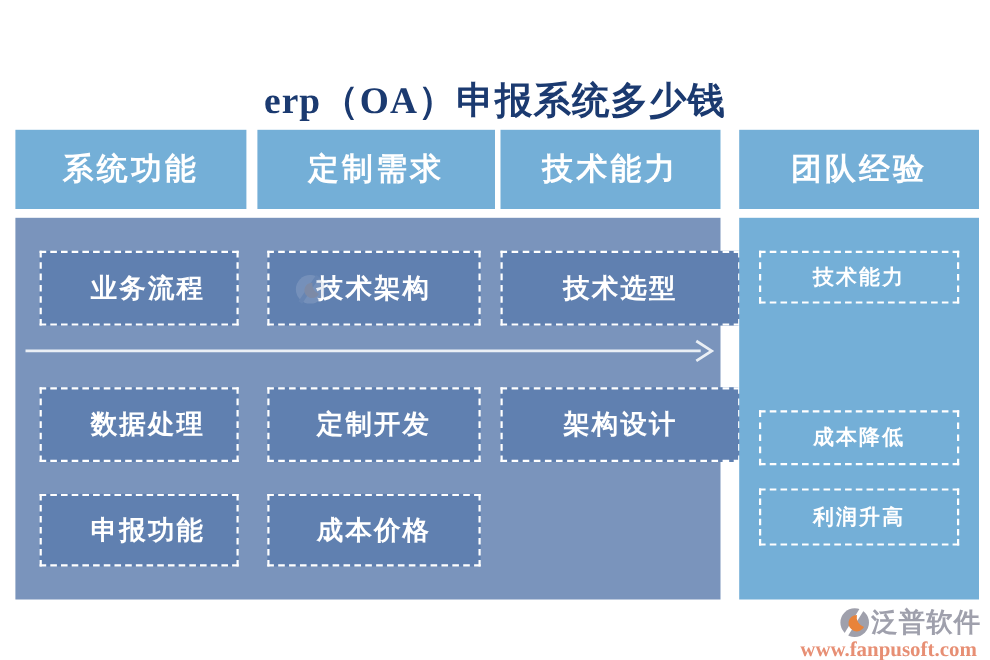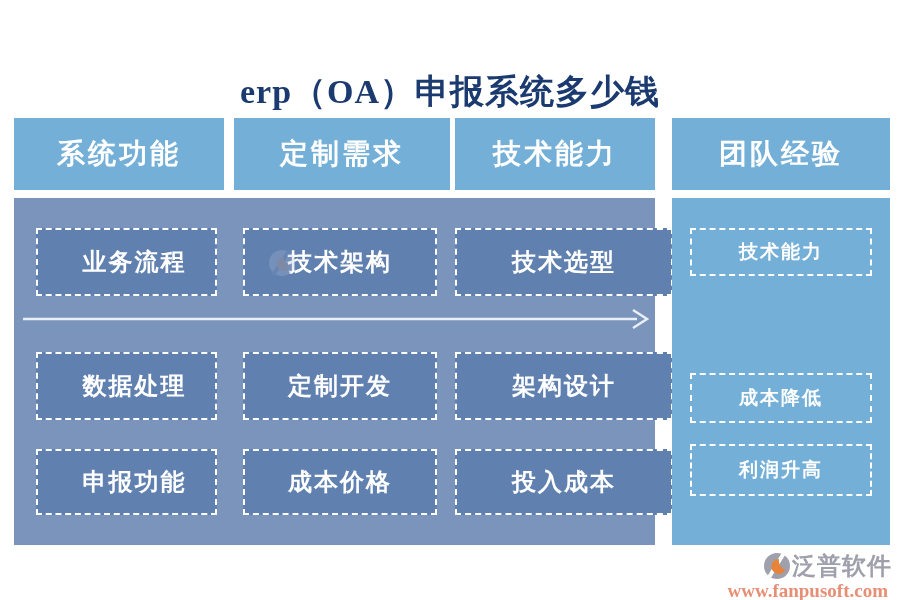--- a/index.html
+++ b/index.html
@@ -150,21 +150,20 @@
       <path d="M610 4 L624 13 L610 22" fill="none" stroke="#eaeff5" stroke-width="2.5"></path>
     </svg>
   </div>
 
   <div class="flow-box col1 row2">数据处理</div>
   <div class="flow-box col2 row2">定制开发</div>
   <div class="flow-box col3 row2">架构设计</div>
 
   <div class="flow-box col1 row3">申报功能</div>
   <div class="flow-box col2 row3">成本价格</div>
-  <div class="flow-box col3 row3">投入成本</div>
 </div>
 
 <div class="right-panel">
   <div class="side-box sb1">技术能力</div>
   <div class="side-box sb3">成本降低</div>
   <div class="side-box sb4">利润升高</div>
 </div>
 
 <div class="brand">
   <div class="brand-row">

